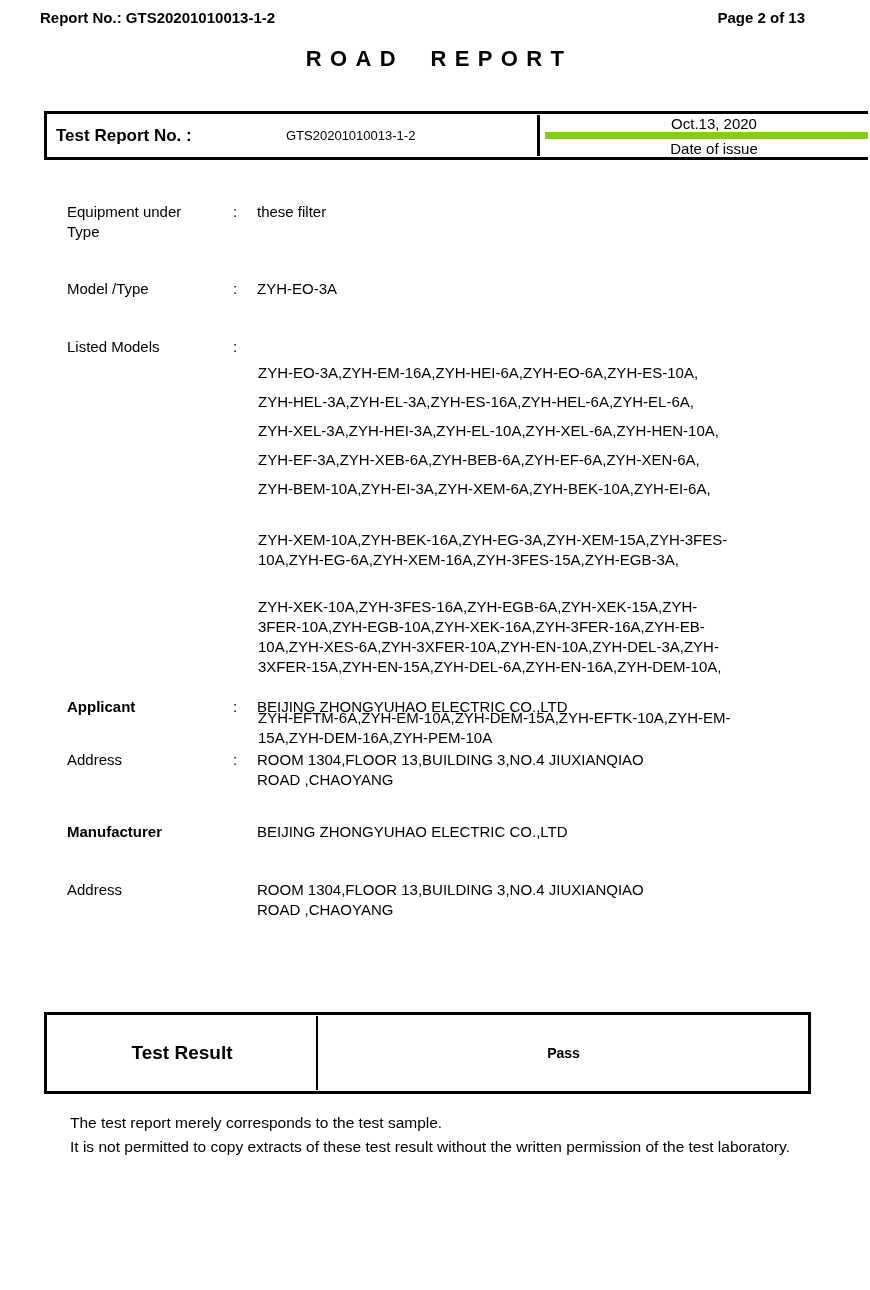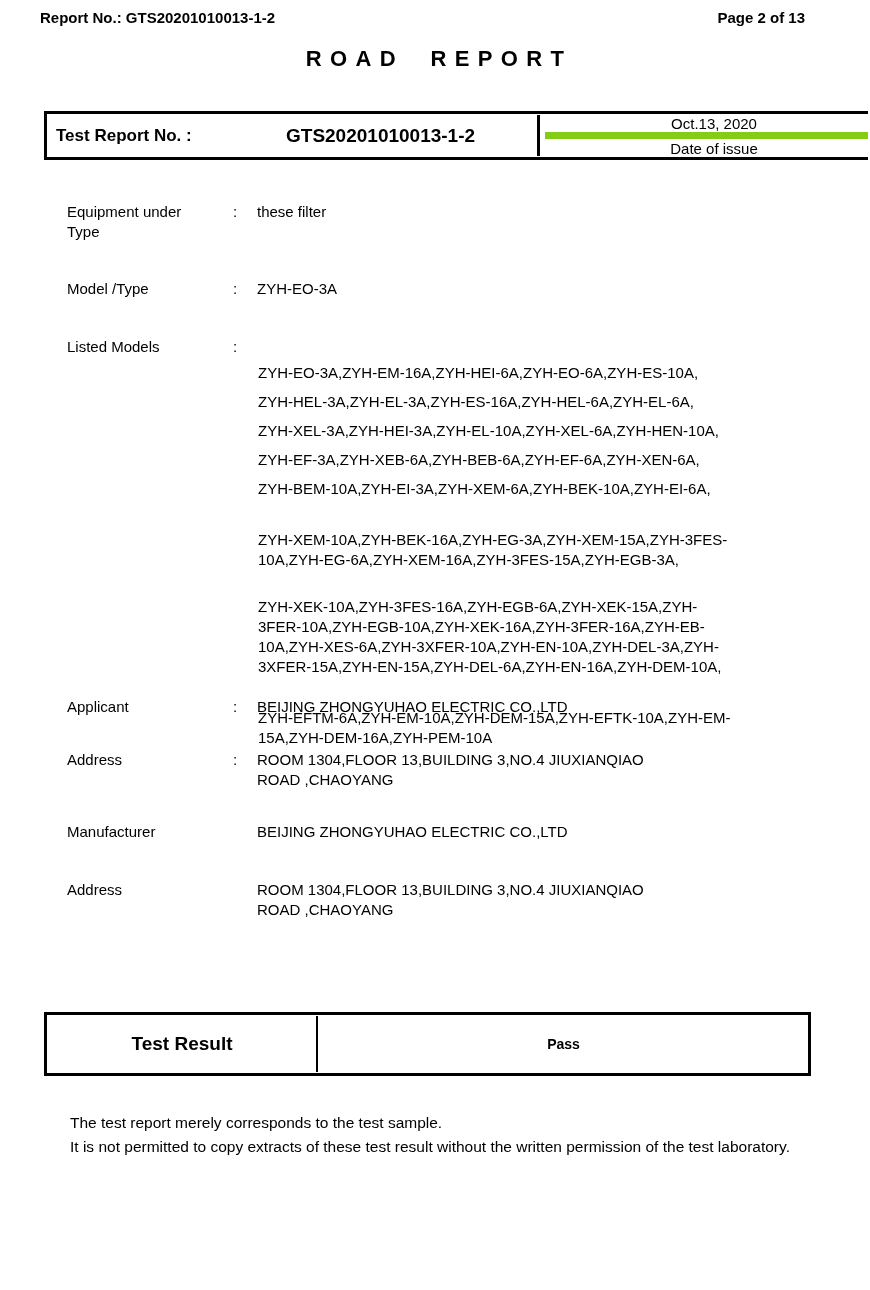--- a/index.html
+++ b/index.html
@@ -26,51 +26,51 @@
   }
   
   .info-table {
     position:absolute; top:107px; left:40px; width:848px; height:49px;
     border:3px solid #000; display:flex;
   }
   .info-left {
     width:487px; display:flex; align-items:center; padding-left:7px;
   }
   .info-label { font-size:17px; font-weight:bold; width:228px; flex:none; }
-  .info-number { font-size:19px; font-weight:bold; }
+  .info-number { font-size:13px; font-weight:normal; }
   .info-right { flex:1; border-left:3px solid #000; display:flex; flex-direction:column; }
   .info-date-row {
     flex:1; display:flex; align-items:center; justify-content:center;
     font-size:15px; border-bottom:7px solid #84cc16; margin:0 5px;
   }
   .info-dateissue-row {
     flex:1; display:flex; align-items:center; justify-content:center; font-size:15px;
   }
   
   .frow {
     position:absolute; left:62px; width:760px;
     display:grid; grid-template-columns:166px 24px 1fr;
     align-items:start; font-size:15px; line-height:20px;
   }
   .frow .lbl { white-space:pre-line; }
   .frow .val { white-space:pre-line; }
-  .bold { font-weight:normal; }
+  .bold { font-weight:bold; }
   .r-equipment { top:197px; }
   .r-model { top:274px; }
   .r-listed { top:332px; }
   .r-applicant { top:692px; }
   .r-address1 { top:745px; }
   .r-manufacturer { top:817px; }
   .r-address2 { top:875px; }
   .lm-p1 { line-height:29px; white-space:pre-line; }
   .lm-p2, .lm-p3, .lm-p4 { line-height:20px; white-space:pre-line; margin-top:6px; }
   .lm-p4 { margin-top:10px; }
   
   .result-table {
-    position:absolute; top:1008px; left:40px; width:767px; height:64px;
+    position:absolute; top:1008px; left:40px; width:767px; height:82px;
     border:3px solid #000; display:flex;
   }
   .result-left {
     width:270px; border-right:2px solid #000;
     display:flex; align-items:center; justify-content:center;
     font-size:19px; font-weight:bold;
   }
   .result-right {
     flex:1; display:flex; align-items:center; justify-content:center;
     font-size:14px; font-weight:bold;

